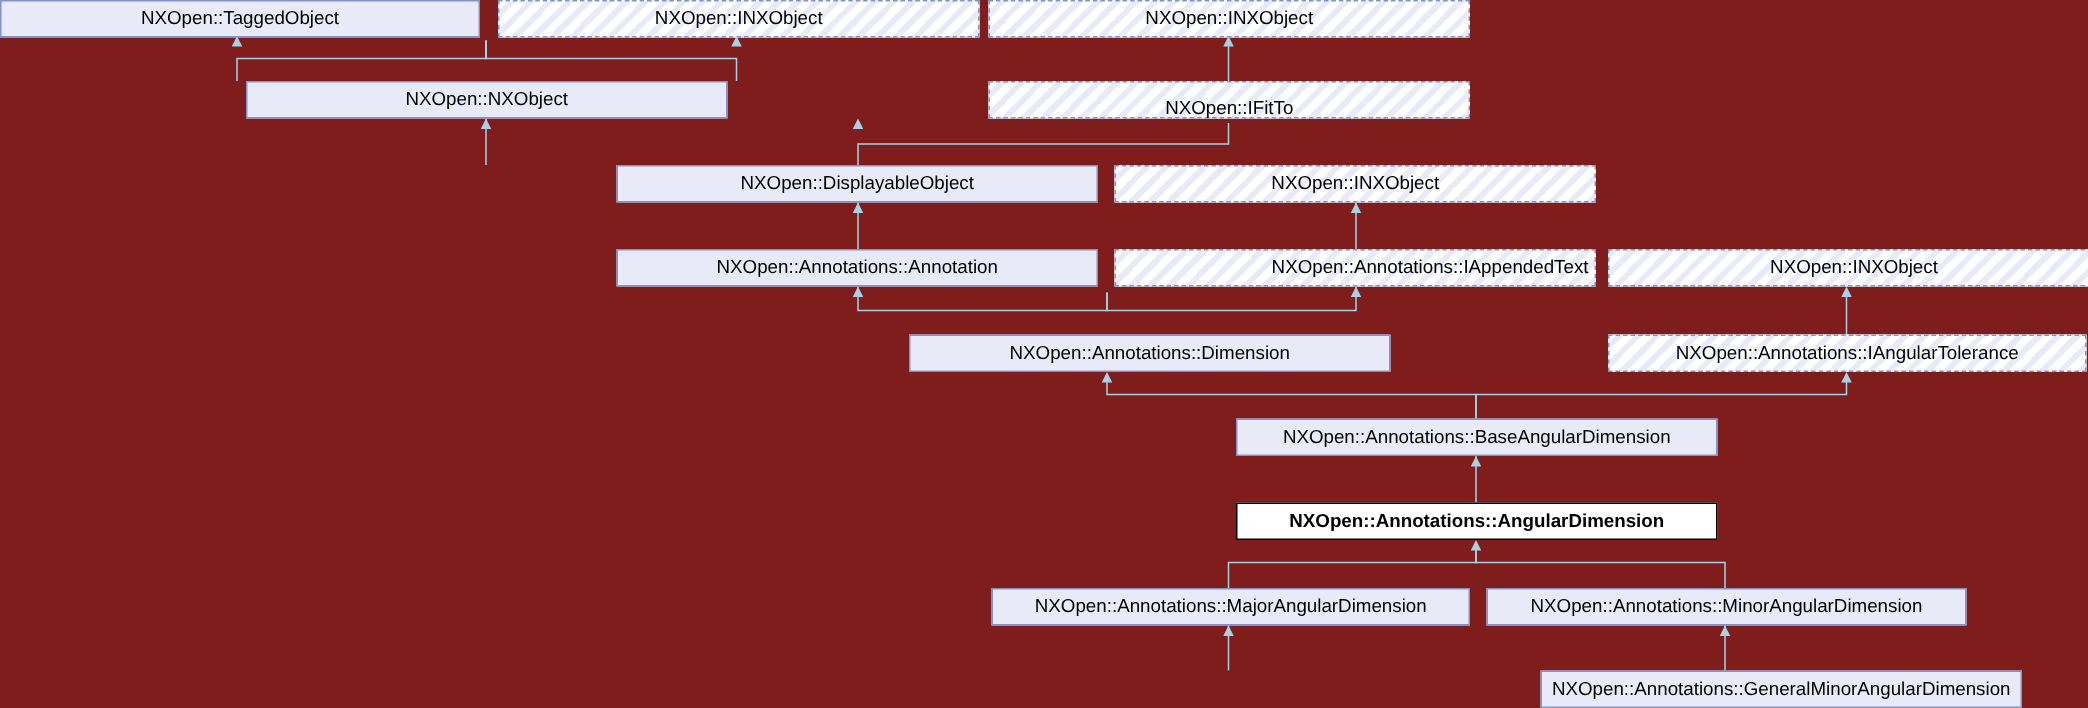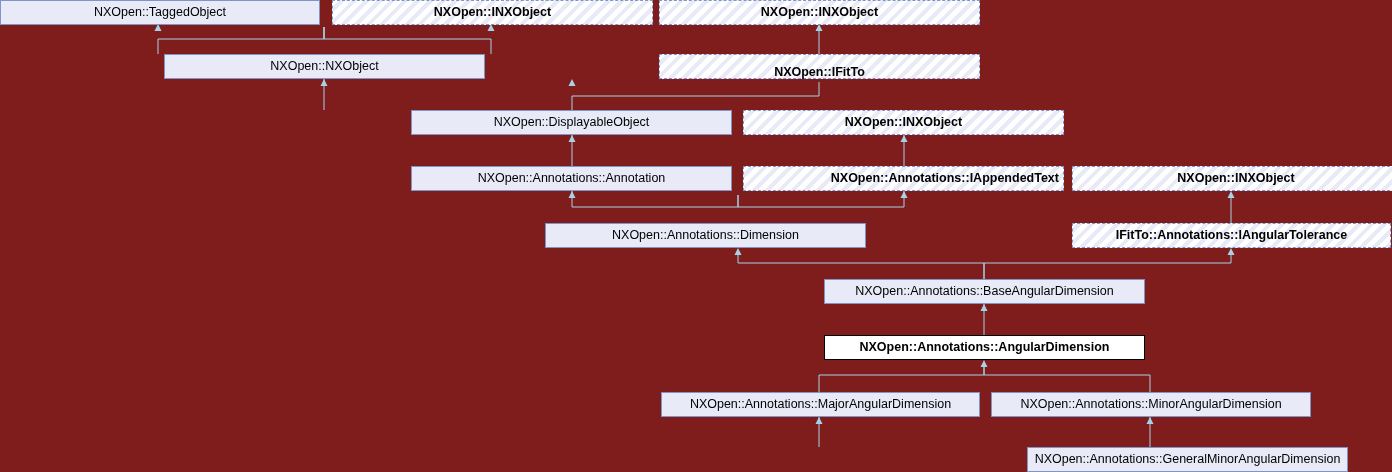--- a/index.html
+++ b/index.html
@@ -51,21 +51,20 @@
   .node.abstract {
     border: 1px dashed #8094c7;
     background-color: #ffffff;
     background-image: repeating-linear-gradient(
       -45deg,
       #e8ebf7 0px,
       #e8ebf7 4px,
       #ffffff 4px,
       #ffffff 9px
     );
-    font-weight: bold;
   }
   .node .label {
     position: relative;
     z-index: 2;
     padding: 0 4px;
   }
   .node.abstract .label {
     background: transparent;
   }
 </style>
@@ -132,25 +131,25 @@
     </div>
     <div class="node solid" style="left: 411px; top: 166px; width: 321px; height: 25px;">
       <span class="label">NXOpen::Annotations::Annotation</span>
     </div>
     <div class="node abstract" style="left: 743px; top: 166px; width: 321px; height: 25px; justify-content: flex-end;">
       <span class="label">NXOpen::Annotations::IAppendedText</span>
     </div>
     <div class="node abstract" style="left: 1072px; top: 166px; width: 328px; height: 25px;">
       <span class="label">NXOpen::INXObject</span>
     </div>
-    <div class="node solid" style="left: 545px; top: 223px; width: 321px; height: 25px; text-align: center;">
+    <div class="node solid" style="left: 606px; top: 223px; width: 321px; height: 25px; text-align: center;">
       <span class="label">NXOpen::Annotations::Dimension</span>
     </div>
     <div class="node abstract" style="left: 1072px; top: 223px; width: 319px; height: 25px;">
-      <span class="label">IFitTo::Annotations::IAngularTolerance</span>
+      <span class="label">NXOpen::Annotations::IAngularTolerance</span>
     </div>
     <div class="node solid" style="left: 824px; top: 279px; width: 321px; height: 25px;">
       <span class="label">NXOpen::Annotations::BaseAngularDimension</span>
     </div>
     <div class="node current" style="left: 824px; top: 335px; width: 321px; height: 25px; font-weight: bold;">
       <span class="label">NXOpen::Annotations::AngularDimension</span>
     </div>
     <div class="node solid" style="left: 661px; top: 392px; width: 319px; height: 25px;">
       <span class="label">NXOpen::Annotations::MajorAngularDimension</span>
     </div>

